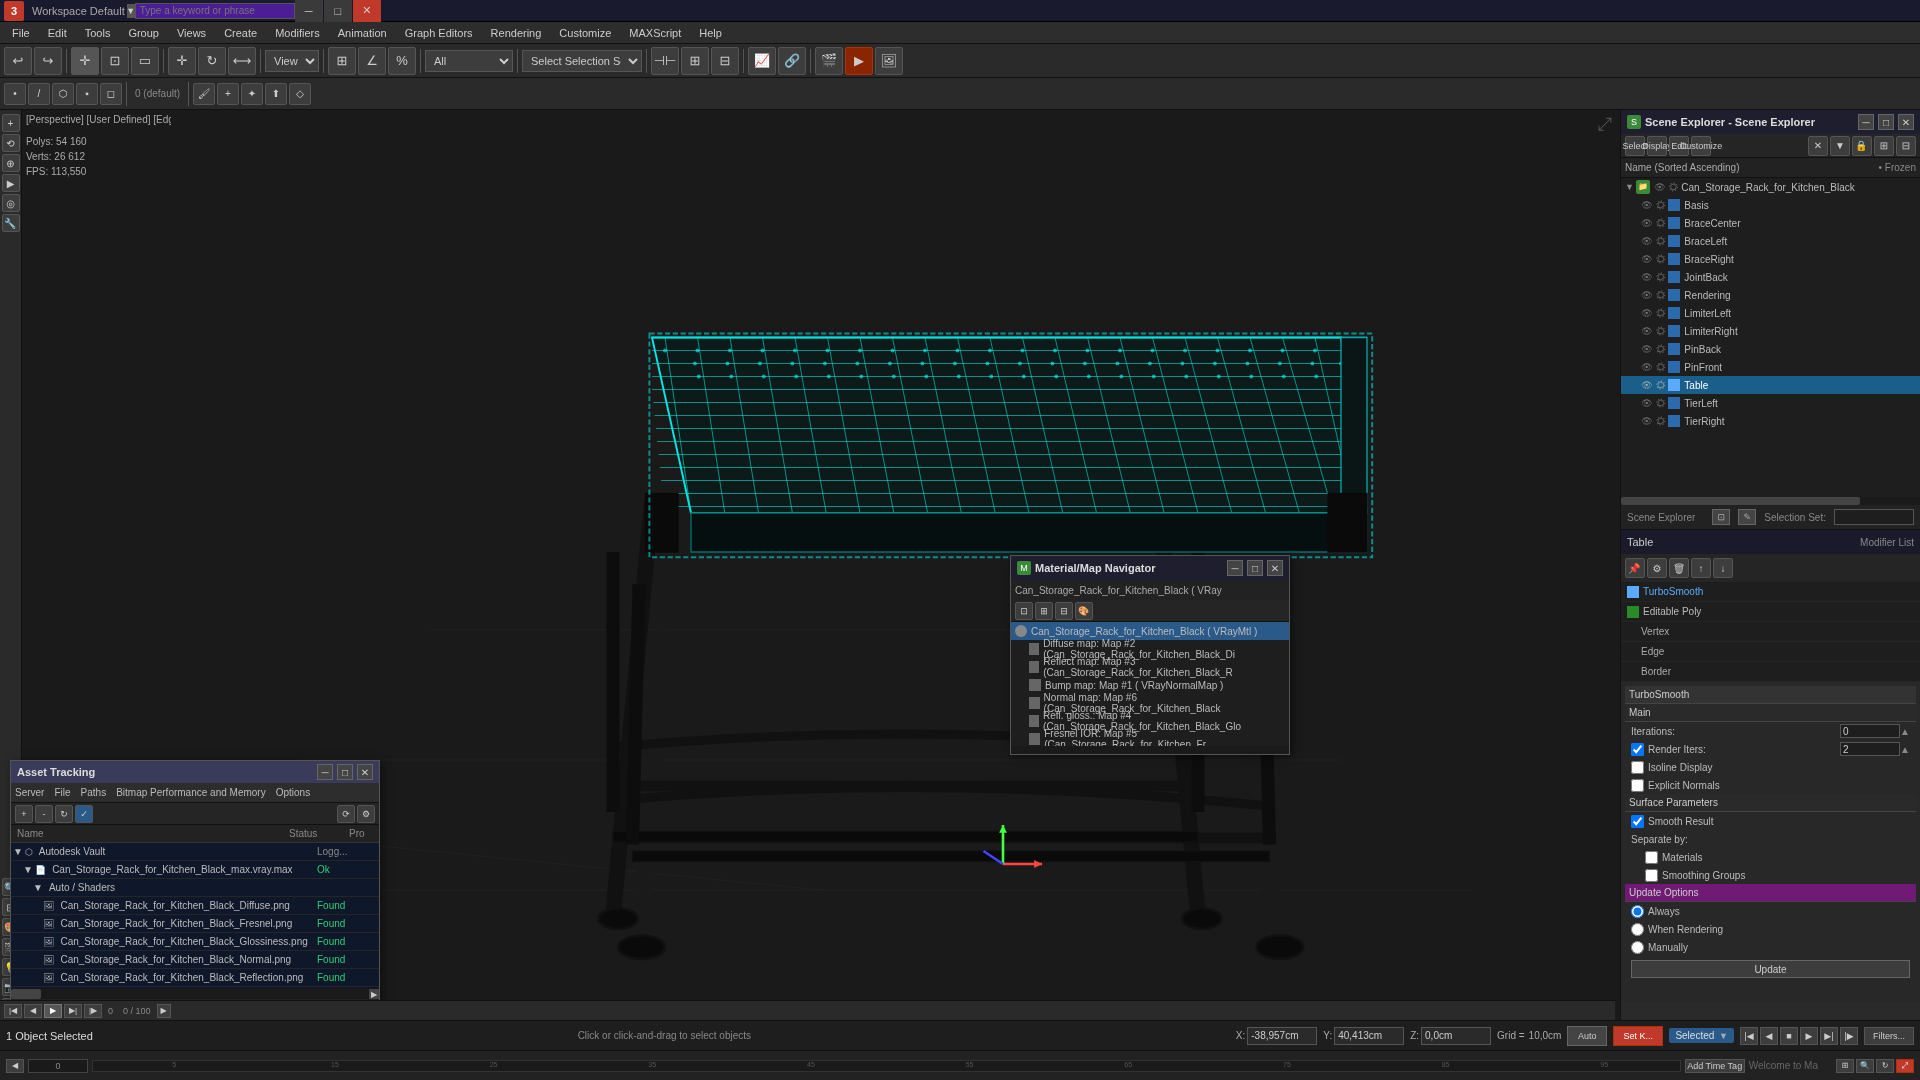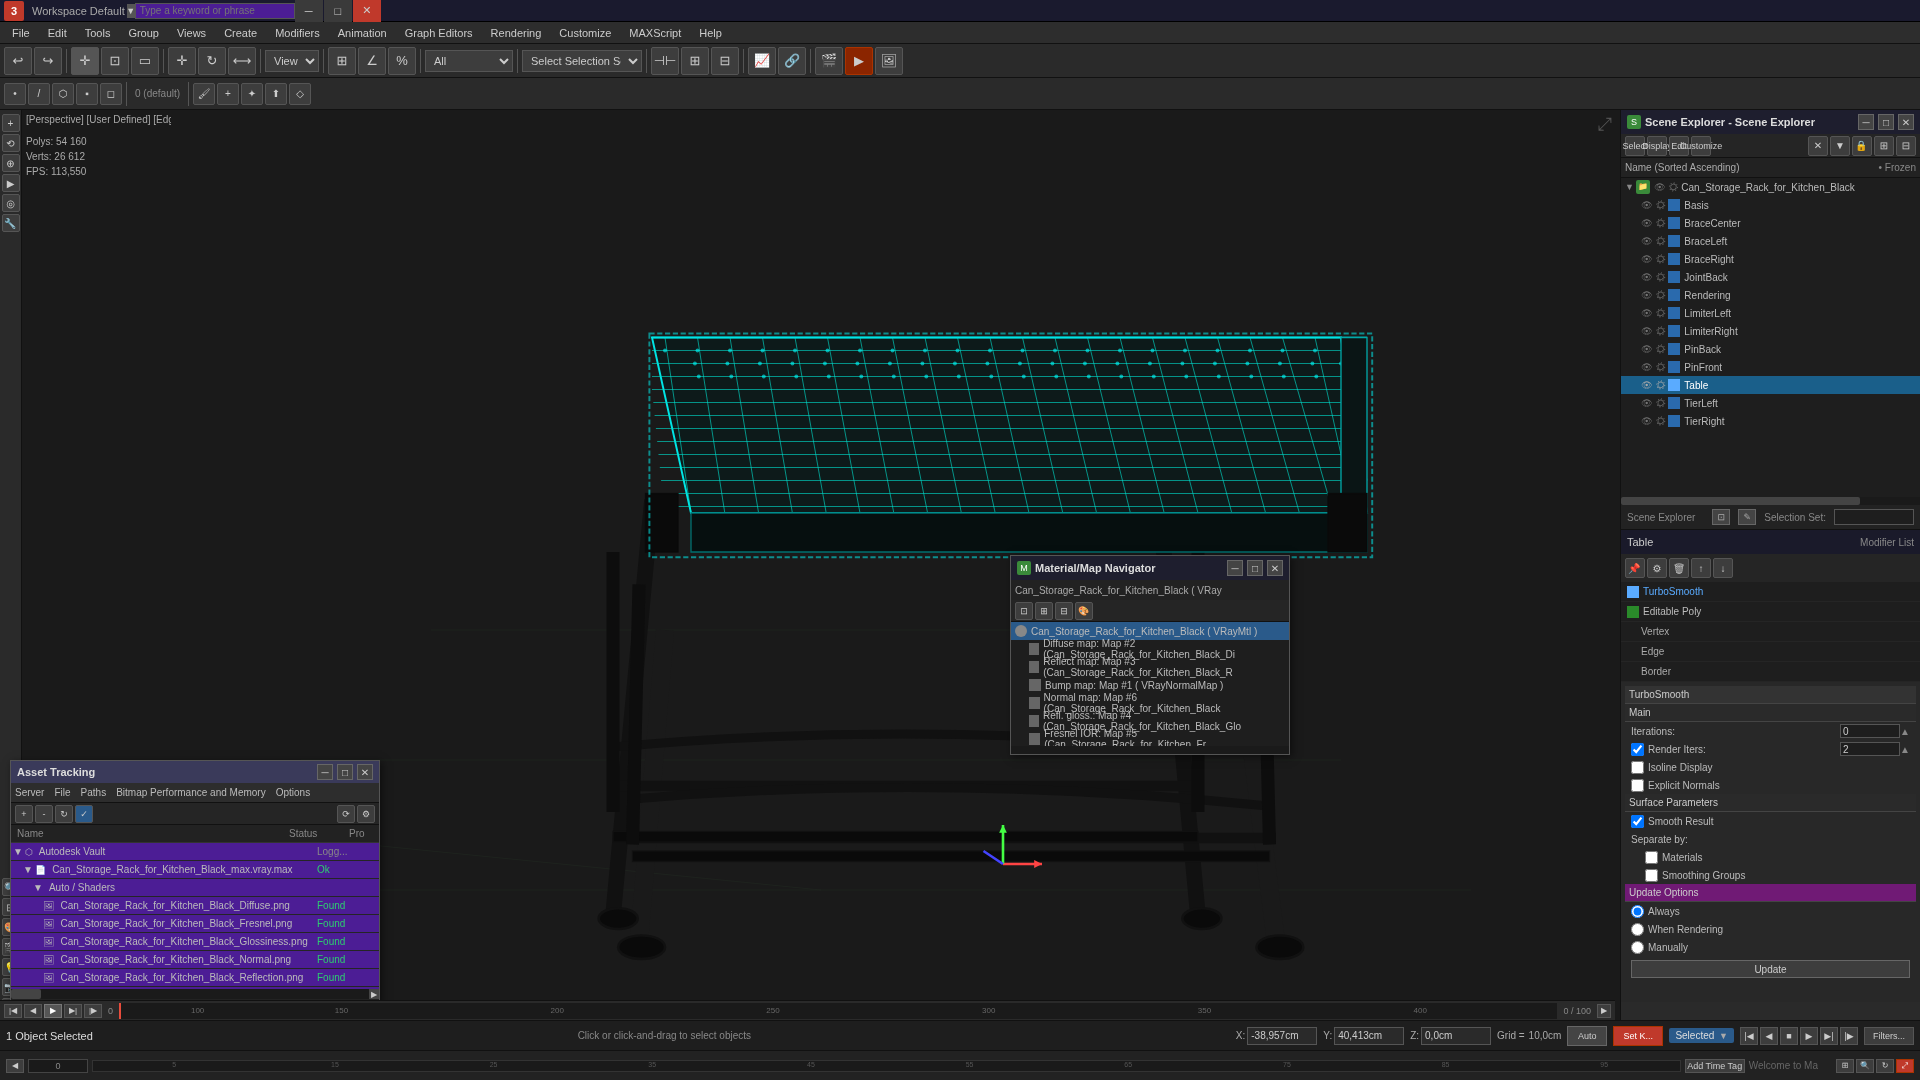--- a/index.html
+++ b/index.html
@@ -461,21 +461,21 @@
       background: #252525;
       display: flex;
       align-items: center;
       padding: 0 4px;
       gap: 2px;
       border-bottom: 1px solid #111;
     }
     .asset-table {
       flex: 1;
       overflow-y: auto;
-      background: #4c1d95;
+      background: #0f172a;
     }
     .asset-col-header {
       display: flex;
       background: #222;
       border-bottom: 1px solid #333;
       height: 18px;
       align-items: center;
       font-size: 10px;
       color: #888;
     }
@@ -1211,31 +1211,20 @@
 <div id="anim-bar" style="position:absolute; bottom:60px; left:0; right:305px; height:20px; background:#2a2a2a; display:flex; align-items:center; padding:0 4px; gap:2px; border-top:1px solid #111;">
   <div style="display:flex; align-items:center; gap:2px;">
     <button style="width:18px;height:14px;background:#3d3d3d;border:1px solid #555;color:#ccc;font-size:8px;">|◀</button>
     <button style="width:18px;height:14px;background:#3d3d3d;border:1px solid #555;color:#ccc;font-size:8px;">◀</button>
     <button style="width:18px;height:14px;background:#555;border:1px solid #777;color:#fff;font-size:8px;">▶</button>
     <button style="width:18px;height:14px;background:#3d3d3d;border:1px solid #555;color:#ccc;font-size:8px;">▶|</button>
     <button style="width:18px;height:14px;background:#3d3d3d;border:1px solid #555;color:#ccc;font-size:8px;">|▶</button>
   </div>
   <div style="font-size:9px;color:#888;padding:0 4px;">0</div>
 
-  <div class="timeline">
-    <div style="height:16px; background:#e74c3c; width:2px; position:absolute; left:0;"></div>
-
-    <div style="position:absolute; left:5%; font-size:8px; color:#666;">100</div>
-    <div style="position:absolute; left:15%; font-size:8px; color:#666;">150</div>
-    <div style="position:absolute; left:30%; font-size:8px; color:#666;">200</div>
-    <div style="position:absolute; left:45%; font-size:8px; color:#666;">250</div>
-    <div style="position:absolute; left:60%; font-size:8px; color:#666;">300</div>
-    <div style="position:absolute; left:75%; font-size:8px; color:#666;">350</div>
-    <div style="position:absolute; left:90%; font-size:8px; color:#666;">400</div>
-  </div>
   <div style="font-size:9px;color:#888;padding:0 4px;">0 / 100</div>
   <button style="width:14px;height:14px;background:#3d3d3d;border:1px solid #555;color:#ccc;font-size:8px;">▶</button>
 </div>
 
 <div id="status-bar" style="position:absolute; bottom:30px; left:0; right:0; height:30px; background:#1e1e1e; display:flex; align-items:center; padding:0 6px; gap:6px; font-size:10px; color:#aaa; border-top:1px solid #111;">
   <div>
     <span style="font-size:11px; color:#ddd;">1 Object Selected</span>
   </div>
   <div style="flex:1;"></div>
   <div style="font-size:10px; color:#888;">Click or click-and-drag to select objects</div>

